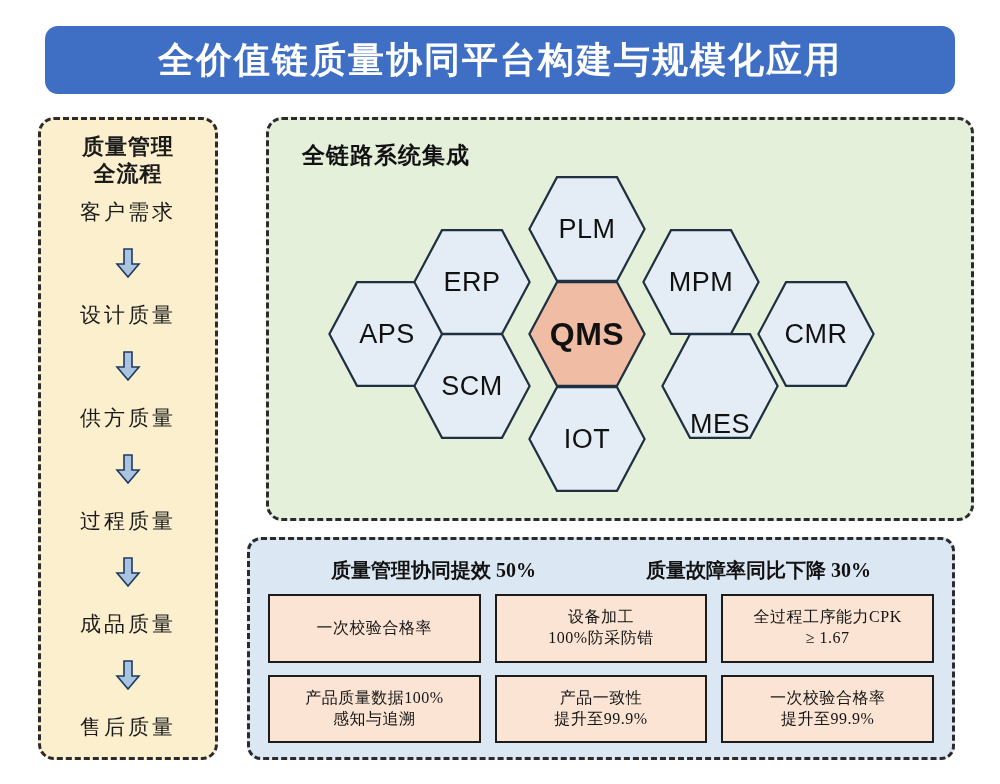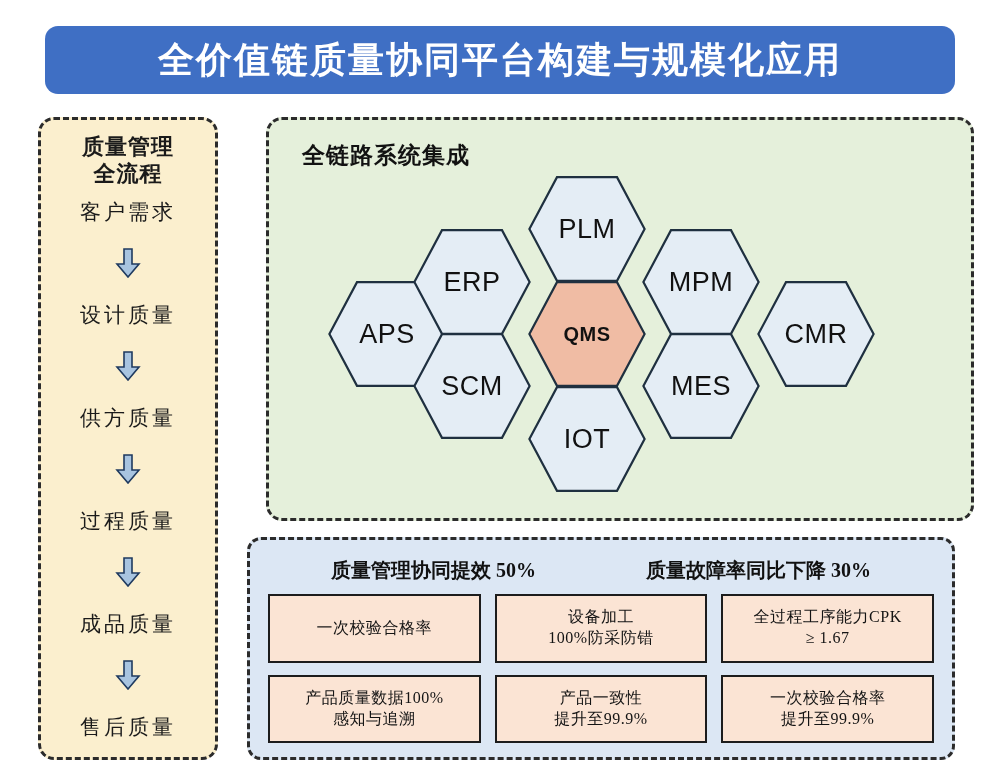--- a/index.html
+++ b/index.html
@@ -91,21 +91,21 @@
   }
   .hex svg { position: absolute; inset: 0; width: 100%; height: 100%; }
   .hex-label {
     position: relative;
     z-index: 2;
     font-size: 27px;
     color: #111111;
     letter-spacing: 0.5px;
     white-space: nowrap;
   }
-  .hex.center .hex-label { font-weight: bold; font-size: 20px; }
+  .hex.center .hex-label { font-weight: bold; font-size: 32px; }
 
   
   .results-panel {
     position: absolute;
     left: 247px; top: 537px;
     width: 708px; height: 223px;
     background: #DCE7F4;
     border: 3px dashed #2b2b2b;
     border-radius: 14px;
     padding: 10px 14px 12px 14px;
@@ -231,21 +231,21 @@
             <polygon points="25,2 75,2 98,50 75,98 25,98 2,50" fill="#E4EDF5" stroke="#1F3040" stroke-width="2.2" vector-effect="non-scaling-stroke"></polygon>
           </svg>
           <span class="hex-label">IOT</span>
         </div>
         <div class="hex" style="left: 372px; top: 108px; width: 120px; height: 108px;">
           <svg viewBox="0 0 100 100" preserveAspectRatio="none">
             <polygon points="25,2 75,2 98,50 75,98 25,98 2,50" fill="#E4EDF5" stroke="#1F3040" stroke-width="2.2" vector-effect="non-scaling-stroke"></polygon>
           </svg>
           <span class="hex-label">MPM</span>
         </div>
-        <div class="hex" style="left: 372px; top: 212px; width: 120px; height: 108px;">
+        <div class="hex" style="left: 391px; top: 212px; width: 120px; height: 108px; align-items: flex-end;">
           <svg viewBox="0 0 100 100" preserveAspectRatio="none">
             <polygon points="25,2 75,2 98,50 75,98 25,98 2,50" fill="#E4EDF5" stroke="#1F3040" stroke-width="2.2" vector-effect="non-scaling-stroke"></polygon>
           </svg>
           <span class="hex-label">MES</span>
         </div>
         <div class="hex" style="left: 487px; top: 160px; width: 120px; height: 108px;">
           <svg viewBox="0 0 100 100" preserveAspectRatio="none">
             <polygon points="25,2 75,2 98,50 75,98 25,98 2,50" fill="#E4EDF5" stroke="#1F3040" stroke-width="2.2" vector-effect="non-scaling-stroke"></polygon>
           </svg>
           <span class="hex-label">CMR</span>

